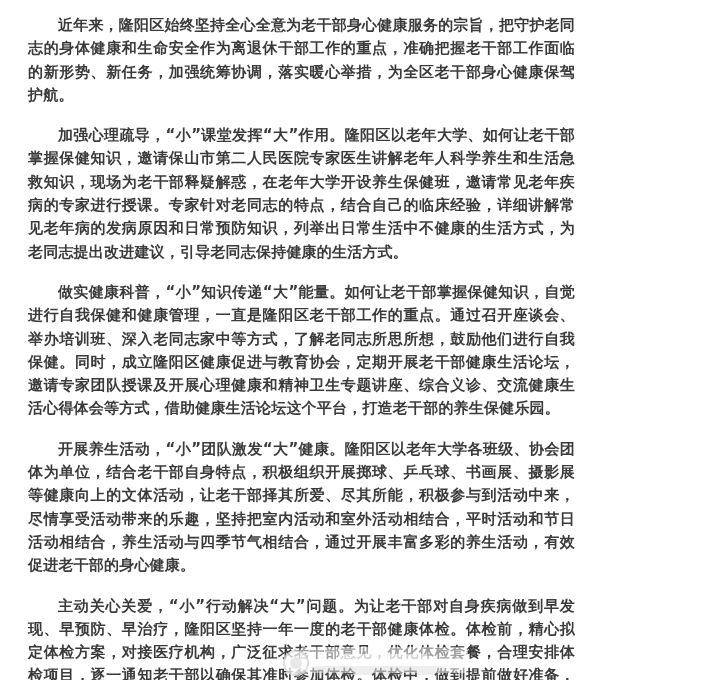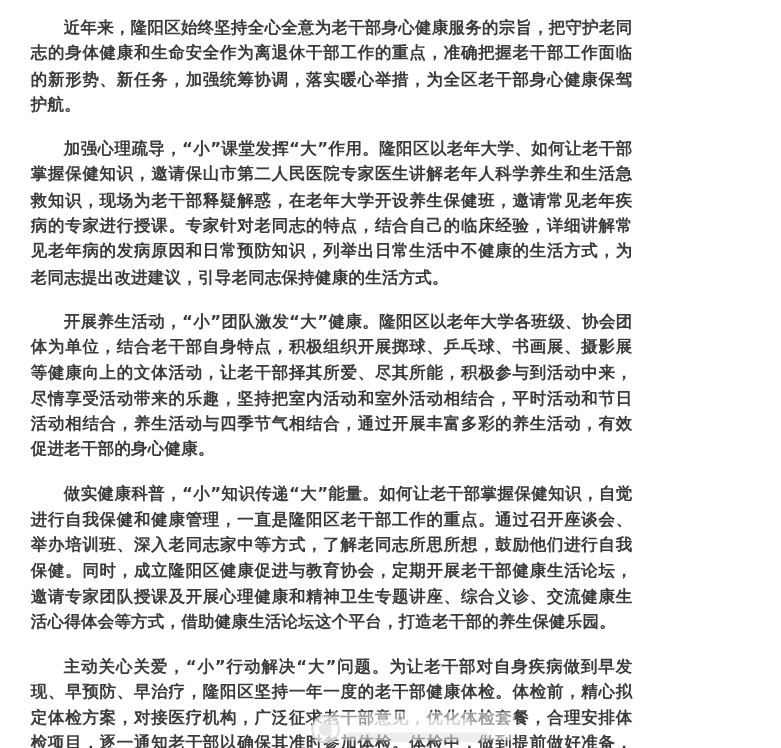--- a/index.html
+++ b/index.html
@@ -96,22 +96,22 @@
     border-radius: 3px;
   }
 </style>
 </head>
 <body>
 
 <div class="page">
   <article class="article">
     <p class="para">近年来，隆阳区始终坚持全心全意为老干部身心健康服务的宗旨，把守护老同志的身体健康和生命安全作为离退休干部工作的重点，准确把握老干部工作面临的新形势、新任务，加强统筹协调，落实暖心举措，为全区老干部身心健康保驾护航。</p>
     <p class="para">加强心理疏导，“小”课堂发挥“大”作用。隆阳区以老年大学、如何让老干部掌握保健知识，邀请保山市第二人民医院专家医生讲解老年人科学养生和生活急救知识，现场为老干部释疑解惑，在老年大学开设养生保健班，邀请常见老年疾病的专家进行授课。专家针对老同志的特点，结合自己的临床经验，详细讲解常见老年病的发病原因和日常预防知识，列举出日常生活中不健康的生活方式，为老同志提出改进建议，引导老同志保持健康的生活方式。</p>
+    <p class="para">做实健康科普，“小”知识传递“大”能量。如何让老干部掌握保健知识，自觉进行自我保健和健康管理，一直是隆阳区老干部工作的重点。通过召开座谈会、举办培训班、深入老同志家中等方式，了解老同志所思所想，鼓励他们进行自我保健。同时，成立隆阳区健康促进与教育协会，定期开展老干部健康生活论坛，邀请专家团队授课及开展心理健康和精神卫生专题讲座、综合义诊、交流健康生活心得体会等方式，借助健康生活论坛这个平台，打造老干部的养生保健乐园。</p>
     <p class="para">开展养生活动，“小”团队激发“大”健康。隆阳区以老年大学各班级、协会团体为单位，结合老干部自身特点，积极组织开展掷球、乒乓球、书画展、摄影展等健康向上的文体活动，让老干部择其所爱、尽其所能，积极参与到活动中来，尽情享受活动带来的乐趣，坚持把室内活动和室外活动相结合，平时活动和节日活动相结合，养生活动与四季节气相结合，通过开展丰富多彩的养生活动，有效促进老干部的身心健康。</p>
-    <p class="para">做实健康科普，“小”知识传递“大”能量。如何让老干部掌握保健知识，自觉进行自我保健和健康管理，一直是隆阳区老干部工作的重点。通过召开座谈会、举办培训班、深入老同志家中等方式，了解老同志所思所想，鼓励他们进行自我保健。同时，成立隆阳区健康促进与教育协会，定期开展老干部健康生活论坛，邀请专家团队授课及开展心理健康和精神卫生专题讲座、综合义诊、交流健康生活心得体会等方式，借助健康生活论坛这个平台，打造老干部的养生保健乐园。</p>
     <p class="para"><span>主动关心关爱，“小”行动解决“大”问题。为让老干部对自身疾病做到早发现、早预防、早治疗，隆阳区坚持一年一度的老干部健康体检。体检前，精心拟定体检方案，对接医疗机构，广泛征求老干部意见，优化体检套餐，合理安排体检项目，逐一通知老干部以确保其准时参加体检。体检中，做到提前做好准备，统一调度指挥、合理分流人员，最大限度地减少老干部排队等待的时间，安排工作人员、医务人员和志愿者全程耐心陪同老干部完成健康体检。体检后，邀请医院专家一对一地解读体检报告，为老干部释疑解惑，消除紧张焦虑情绪，针对体检结果有异常的老干部，第一时间反馈给老干部或其子女家属，优先安排复检复诊，开通绿色就医通道。</span><span class="byline">[佟杰　雷雯]</span></p>
   </article>
 
   <div class="watermark">
     <span class="wm-band"></span>
     <span class="wm-ghost-1"></span>
     <span class="wm-ghost-2"></span>
     <span class="wm-circle"></span>
   </div>
 </div>

